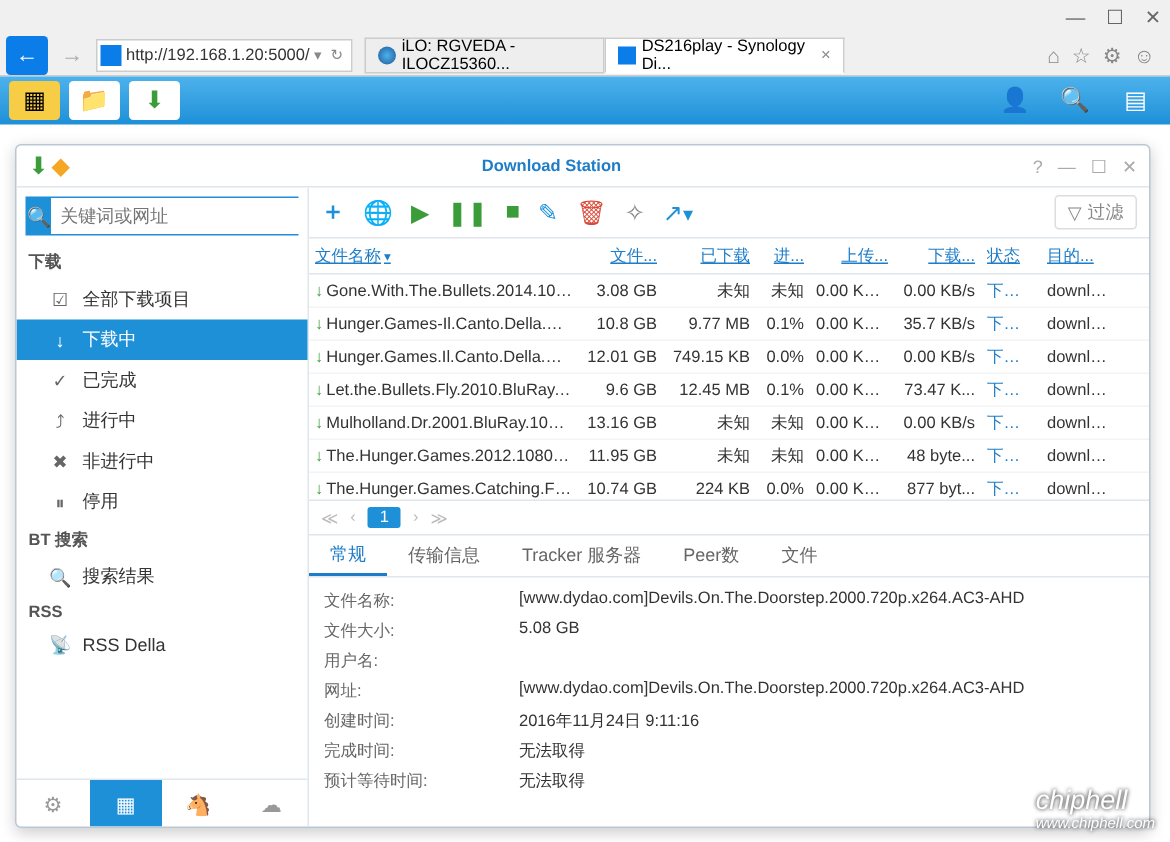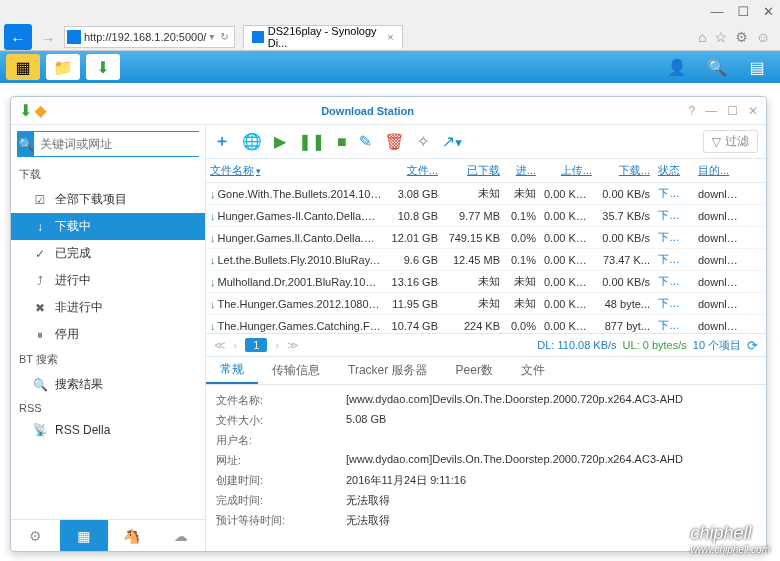--- a/index.html
+++ b/index.html
@@ -42,21 +42,21 @@
 .app-titlebar-btns { display: flex; gap: 10px; color: #aaa; font-size: 12px; }
 .app-body { flex: 1; display: flex; overflow: hidden; }
 
 
 .sidebar { width: 195px; border-right: 1px solid #e0e6eb; display: flex; flex-direction: column; }
 .search-wrap { padding: 6px; }
 .search-box { display: flex; height: 26px; border: 1px solid #1e90d8; }
 .search-icon-wrap { width: 26px; background: #1e90d8; color: #fff; display: flex; align-items: center; justify-content: center; font-size: 13px; }
 .search-input { flex: 1; border: none; padding: 0 6px; font-size: 12px; outline: none; }
 .side-section { font-size: 12px; color: #333; }
-.side-header { padding: 4px 8px; font-weight: normal; color: #555; font-size: 11px; }
+.side-header { padding: 4px 8px; font-weight: bold; color: #555; font-size: 11px; }
 .side-item { padding: 5px 8px 5px 22px; display: flex; align-items: center; gap: 8px; cursor: pointer; font-size: 12px; }
 .side-item.active { background: #1e90d8; color: #fff; }
 .side-icon { width: 14px; text-align: center; color: #666; }
 .side-item.active .side-icon { color: #fff; }
 .side-footer { margin-top: auto; border-top: 1px solid #e0e6eb; display: flex; height: 32px; }
 .side-foot-btn { flex: 1; display: flex; align-items: center; justify-content: center; color: #999; font-size: 14px; }
 .side-foot-btn.active { background: #1e90d8; color: #fff; }
 
 
 .main { flex: 1; display: flex; flex-direction: column; overflow: hidden; }
@@ -122,20 +122,24 @@
   <div class="addr-row">
     <div class="nav-btn nav-back">←</div>
     <div class="nav-btn nav-fwd">→</div>
     <div class="addr-bar">
       <div class="addr-icon"></div>
       <div class="addr-text">http://192.168.1.20:5000/</div>
       <span class="addr-ctrl">▾</span>
       <span class="addr-ctrl">↻</span>
     </div>
     <div class="tabs-row">
+      <div class="tab">
+        <div class="tab-icon ie"></div>
+        <span>iLO: RGVEDA - ILOCZ15360...</span>
+      </div>
       <div class="tab active">
         <div class="tab-icon"></div>
         <span>DS216play - Synology Di...</span>
         <span class="tab-close">×</span>
       </div>
     </div>
     <div class="chrome-icons">
       <span>⌂</span>
       <span>☆</span>
       <span>⚙</span>
@@ -348,26 +352,20 @@
             <div class="col-dest">downlo...</div>
           </div>
         </div>
 
       <div class="status-strip">
         <span style="color:#bbb">≪</span>
         <span style="color:#bbb">‹</span>
         <span class="page-badge">1</span>
         <span style="color:#bbb">›</span>
         <span style="color:#bbb">≫</span>
-        <div class="status-right">
-          <span class="dl-speed">DL: 110.08 KB/s</span>
-          <span class="ul-speed">UL: 0 bytes/s</span>
-          <span style="color:#1e7dc8">10 个项目</span>
-          <span class="refresh">⟳</span>
-        </div>
       </div>
 
       <div class="detail-tabs" id="detail-tabs">
           <div class="detail-tab active">常规</div>
           <div class="detail-tab">传输信息</div>
           <div class="detail-tab">Tracker 服务器</div>
           <div class="detail-tab">Peer数</div>
           <div class="detail-tab">文件</div>
         </div>
 

